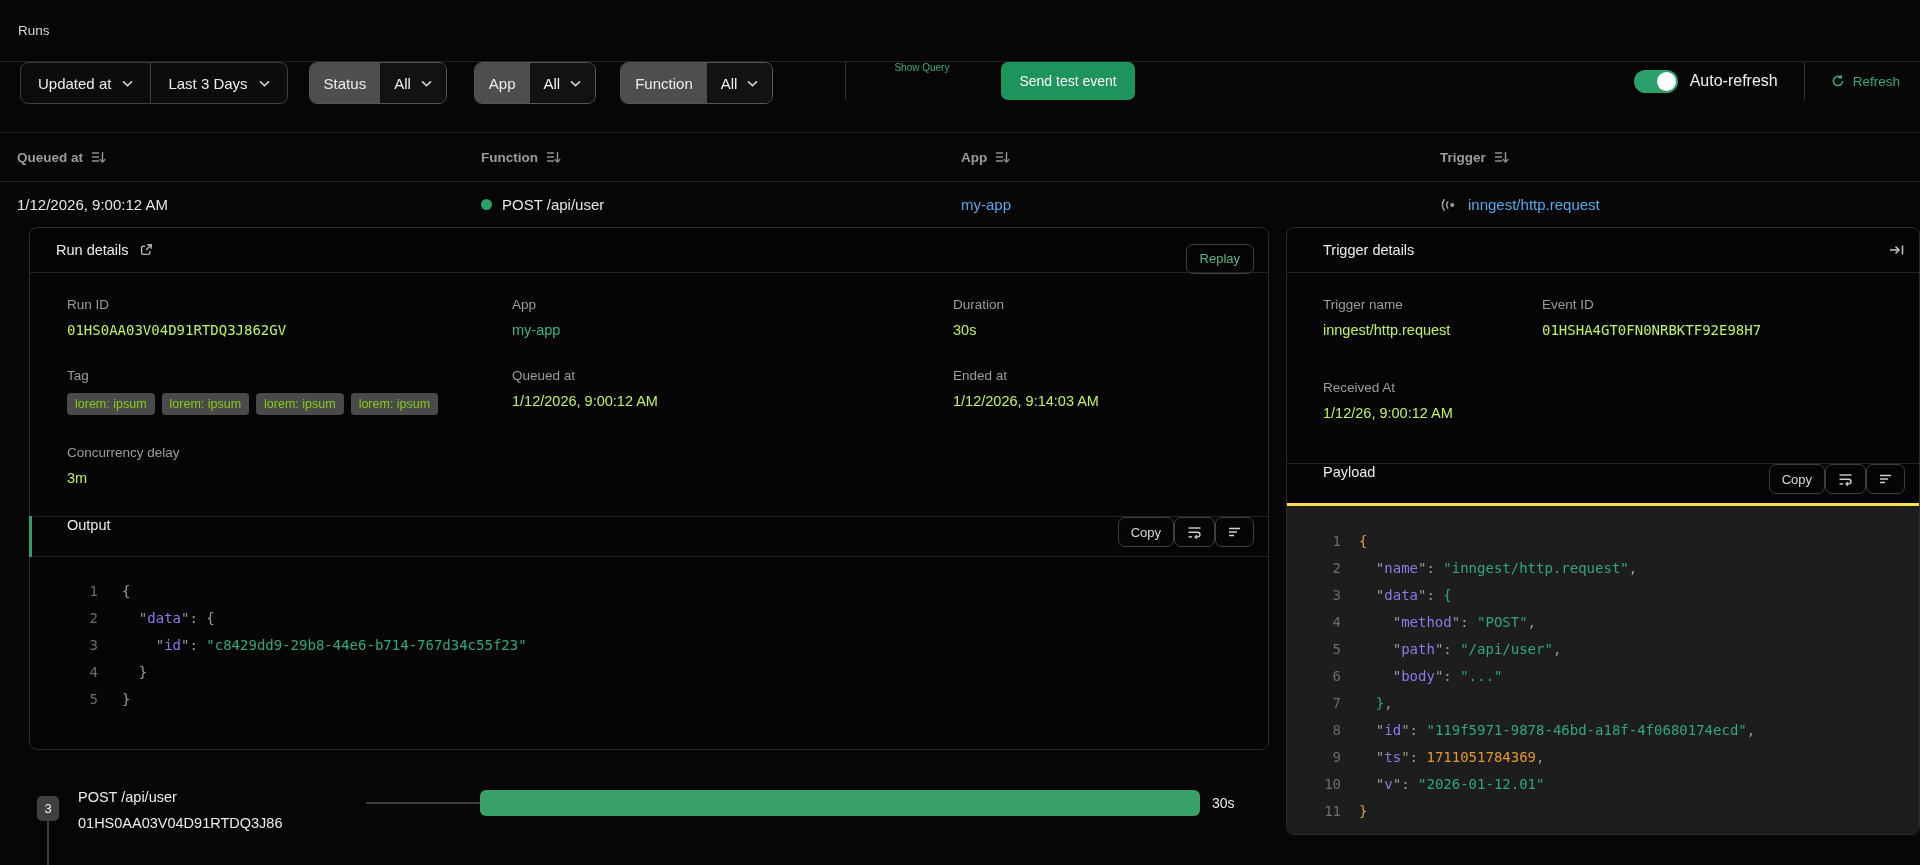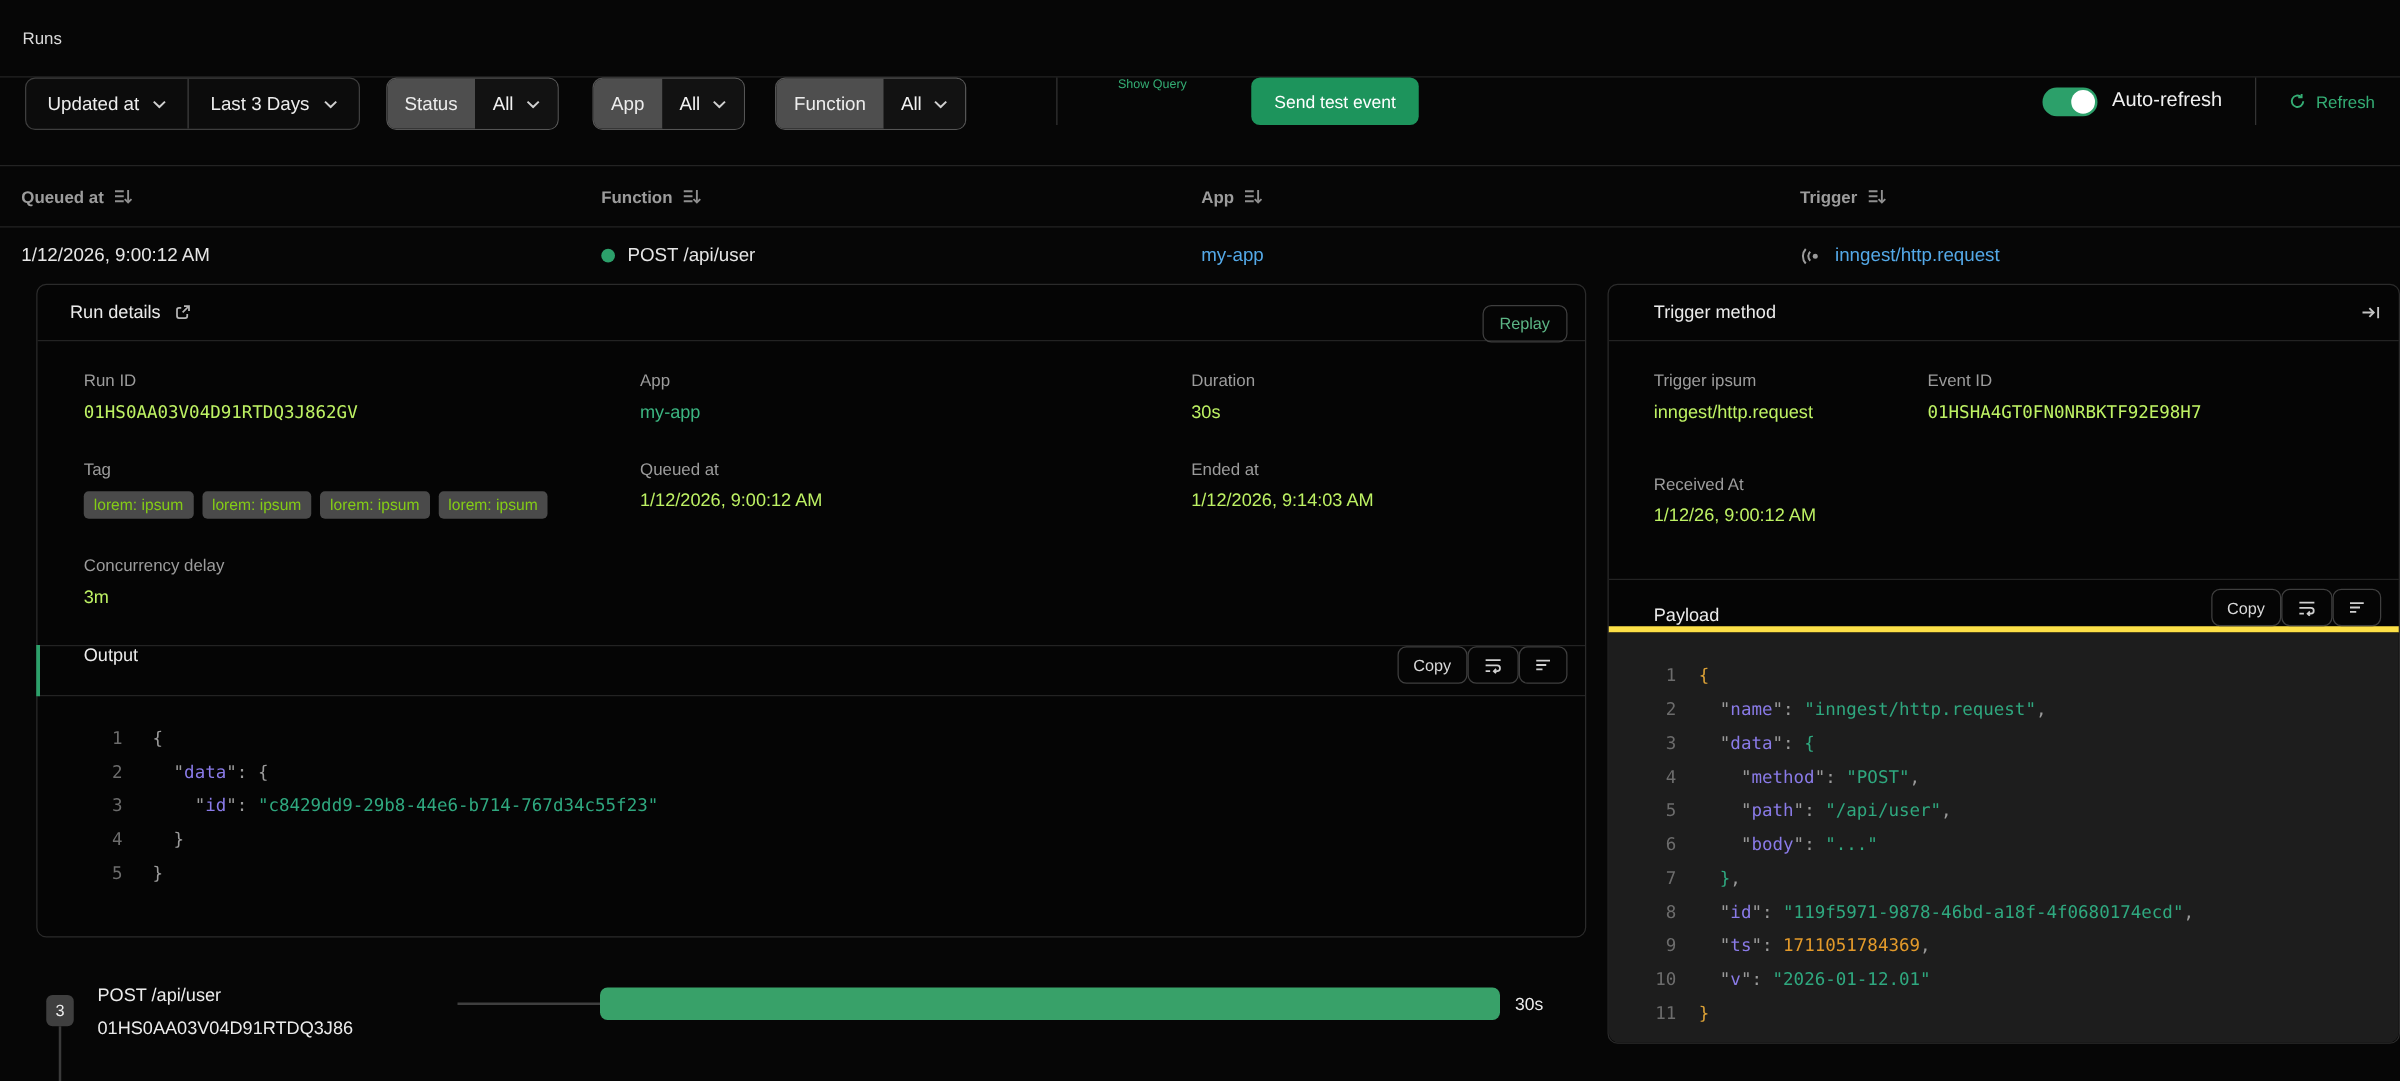--- a/index.html
+++ b/index.html
@@ -80,22 +80,22 @@
   .code-line { display:flex; line-height:27px; white-space:pre; }
   .ln { width:38px; text-align:right; color:#6c6c6c; margin-right:24px; flex:none; }
   .t-code { flex:1; background:#1d1d1d; border-radius:0 0 8px 8px; padding:22px 0 0 24px; }
   .t-code .ln { width:30px; margin-right:18px; }
   .tok-pun { color:#9b9b9b; }
   .tok-key { color:#8a7be8; }
   .tok-str { color:#2fa87f; }
   .tok-num { color:#e39a2a; }
   .tok-br1 { color:#daa036; }
   .tok-br2 { color:#2fa87f; }
-  .t-sect-head { height:43px; border-top:1px solid #232323; border-bottom:5px solid #fde047;
-    display:flex; align-items:flex-end; padding:0 14px 0 36px; flex:none; }
+  .t-sect-head { height:43px; border-top:1px solid #232323; border-bottom:3px solid #fde047;
+    display:flex; align-items:flex-start; padding:0 14px 0 36px; flex:none; }
 
   
   .timeline { position:absolute; left:0; top:784px; width:1269px; height:81px; }
   .count-badge { position:absolute; left:37px; top:12px; width:22px; height:25px; background:#3f3f3f;
     border-radius:5px; color:#f0f0f0; font-size:13px; display:flex; align-items:center; justify-content:center; }
   .tree-vline { position:absolute; left:47px; top:37px; width:2px; height:44px; background:#3a3a3a; }
   .step-name { position:absolute; left:78px; top:5px; font-size:14.5px; color:#ececec; }
   .step-id { position:absolute; left:78px; top:31px; font-size:14.5px; color:#ececec; }
   .conn-line { position:absolute; left:366px; top:18px; width:114px; height:2px; background:#3f3f3f; }
   .dur-bar { position:absolute; left:480px; top:6px; width:720px; height:26px; background:#38a169; border-radius:6px; cursor:pointer; }
@@ -328,33 +328,33 @@
       <div class="code-line"><span class="ln">1</span><span class="lc"><span class="tok-pun">{</span></span></div>
       <div class="code-line"><span class="ln">2</span><span class="lc"><span class="tok-pun">  "</span><span class="tok-key">data</span><span class="tok-pun">": {</span></span></div>
       <div class="code-line"><span class="ln">3</span><span class="lc"><span class="tok-pun">    "</span><span class="tok-key">id</span><span class="tok-pun">": </span><span class="tok-str">"c8429dd9-29b8-44e6-b714-767d34c55f23"</span></span></div>
       <div class="code-line"><span class="ln">4</span><span class="lc"><span class="tok-pun">  }</span></span></div>
       <div class="code-line"><span class="ln">5</span><span class="lc"><span class="tok-pun">}</span></span></div>
     </div>
 </div>
 
 <div class="panel trigger-panel">
   <div class="panel-head" style="padding-left:36px;">
-    <span class="panel-title">Trigger method</span>
+    <span class="panel-title">Trigger details</span>
     <svg class="icon" style="margin-left:auto;cursor:pointer;" width="16" height="14" viewBox="0 0 16 14">
         <g stroke="#c4c4c4" stroke-width="1.5" fill="none">
           <line x1="1" y1="7" x2="10" y2="7"></line>
           <polyline points="6.5,3.5 10,7 6.5,10.5"></polyline>
           <line x1="13.5" y1="2.5" x2="13.5" y2="11.5"></line>
         </g>
       </svg>
   </div>
 
   <div class="t-fields">
     <div class="field">
-      <div class="f-label">Trigger ipsum</div>
+      <div class="f-label">Trigger name</div>
       <div class="f-value">inngest/http.request</div>
     </div>
     <div class="field">
       <div class="f-label">Event ID</div>
       <div class="f-value mono">01HSHA4GT0FN0NRBKTF92E98H7</div>
     </div>
     <div class="field" style="grid-column:1 / span 2;">
       <div class="f-label">Received At</div>
       <div class="f-value">1/12/26, 9:00:12 AM</div>
     </div>

